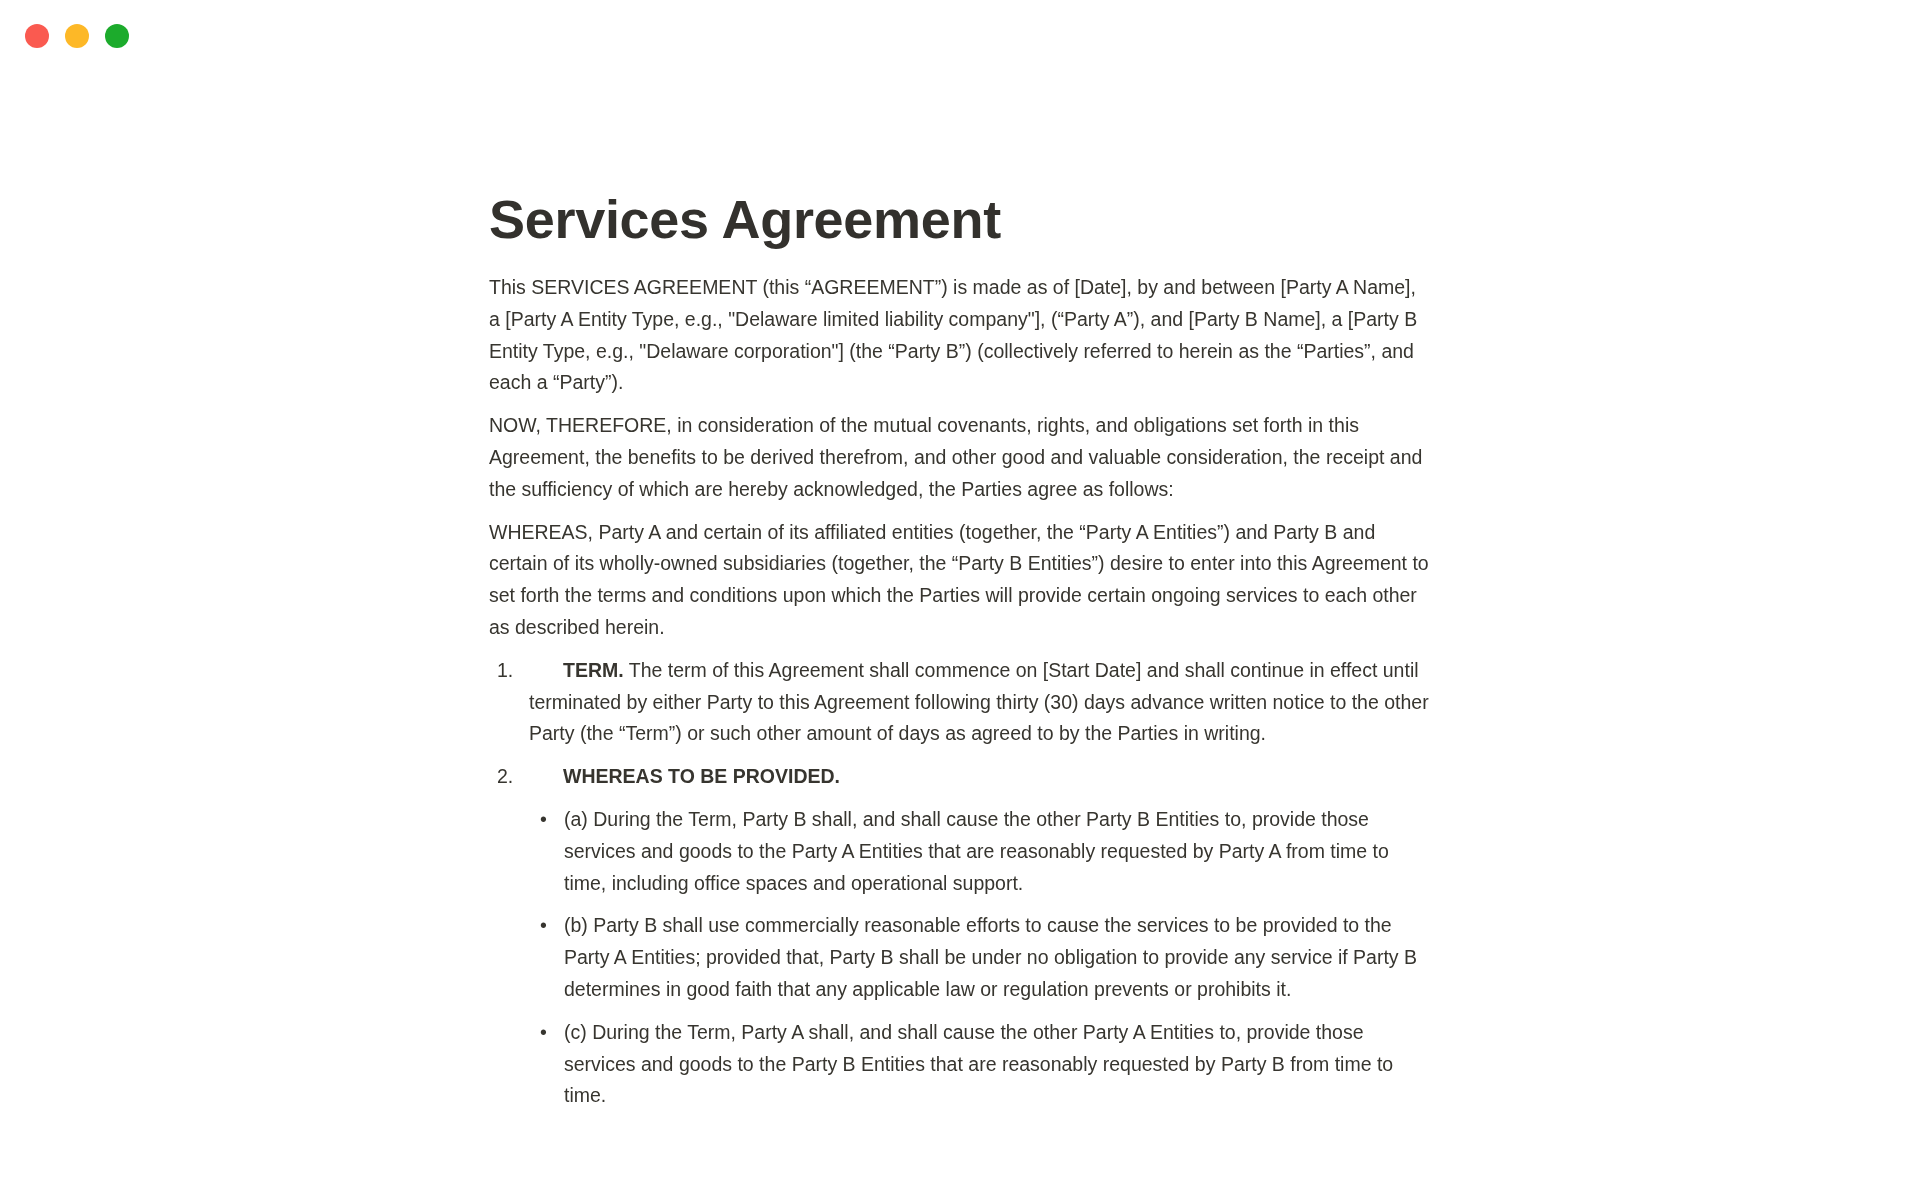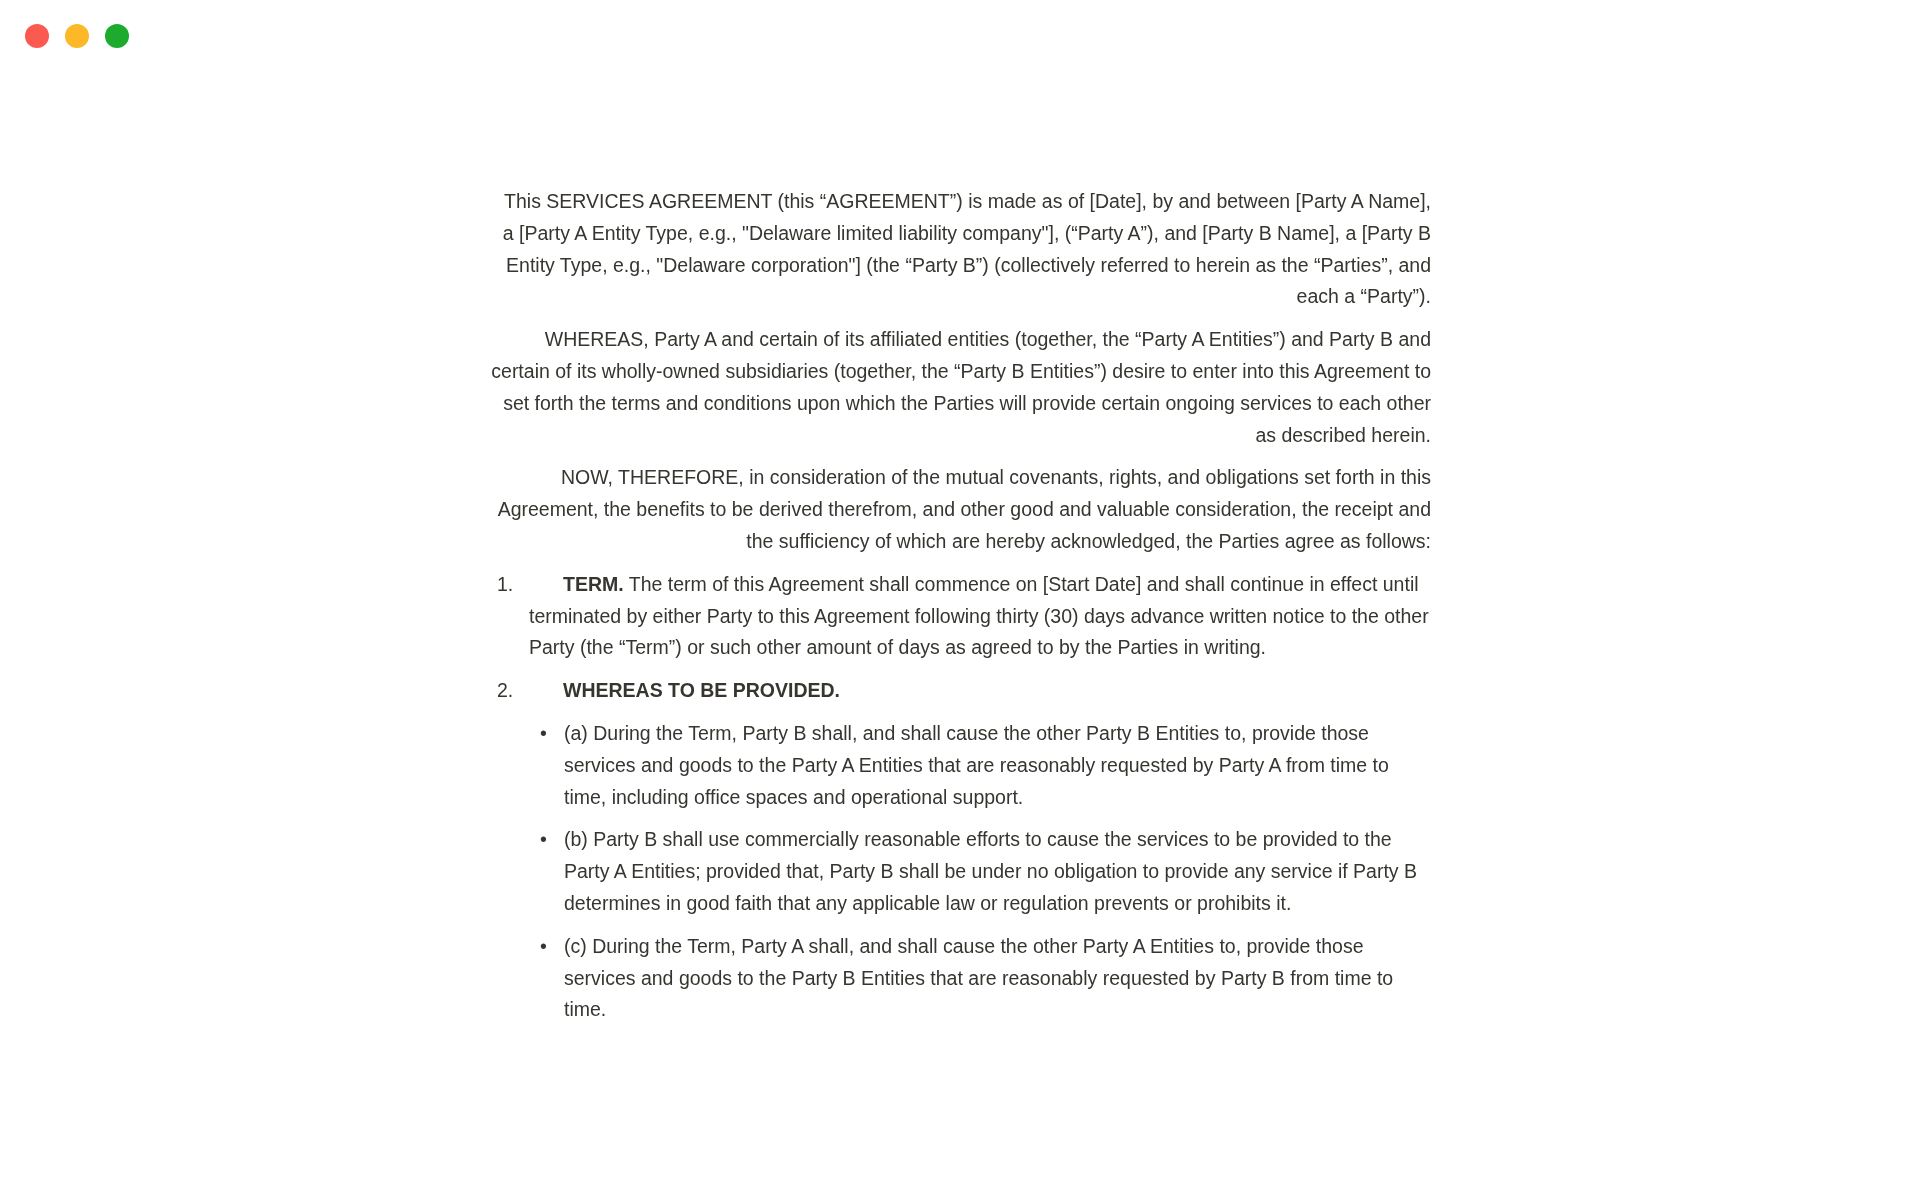--- a/index.html
+++ b/index.html
@@ -44,21 +44,20 @@
     font-size: 54px;
     line-height: 66px;
     font-weight: 700;
     letter-spacing: -0.3px;
     color: #33312d;
   }
   .block {
     margin: 0 0 11px 0;
     font-size: 19.5px;
     line-height: 31.8px;
-    text-align: right;
   }
   .num-item {
     position: relative;
     padding-left: 40px;
     margin: 0 0 11px 0;
     font-size: 19.5px;
     line-height: 31.8px;
   }
   .num-item > .marker {
     position: absolute;
@@ -83,26 +82,27 @@
 <body>
 
 <div class="traffic-lights">
   <button class="light red"></button>
   <button class="light yellow"></button>
   <button class="light green"></button>
 </div>
 
 <main class="page">
 
+  <h1 class="doc-title">Services Agreement</h1>
 
   <p class="block">This SERVICES AGREEMENT (this “AGREEMENT”) is made as of [Date], by and between [Party A Name], a [Party A Entity Type, e.g., "Delaware limited liability company"], (“Party A”), and [Party B Name], a [Party B Entity Type, e.g., "Delaware corporation"] (the “Party B”) (collectively referred to herein as the “Parties”, and each a “Party”).</p>
 
+  <p class="block">NOW, THEREFORE, in consideration of the mutual covenants, rights, and obligations set forth in this Agreement, the benefits to be derived therefrom, and other good and valuable consideration, the receipt and the sufficiency of which are hereby acknowledged, the Parties agree as follows:</p>
+
   <p class="block">WHEREAS, Party A and certain of its affiliated entities (together, the “Party A Entities”) and Party B and certain of its wholly-owned subsidiaries (together, the “Party B Entities”) desire to enter into this Agreement to set forth the terms and conditions upon which the Parties will provide certain ongoing services to each other as described herein.</p>
-
-  <p class="block">NOW, THEREFORE, in consideration of the mutual covenants, rights, and obligations set forth in this Agreement, the benefits to be derived therefrom, and other good and valuable consideration, the receipt and the sufficiency of which are hereby acknowledged, the Parties agree as follows:</p>
 
   <div>
 
     <div class="num-item">
       <span class="marker">1.</span>
       <span class="content">
         <span class="lead">TERM.</span><span> The term of this Agreement shall commence on [Start Date] and shall continue in effect until terminated by either Party to this Agreement following thirty (30) days advance written notice to the other Party (the “Term”) or such other amount of days as agreed to by the Parties in writing.</span>
       </span>
     </div>
 

